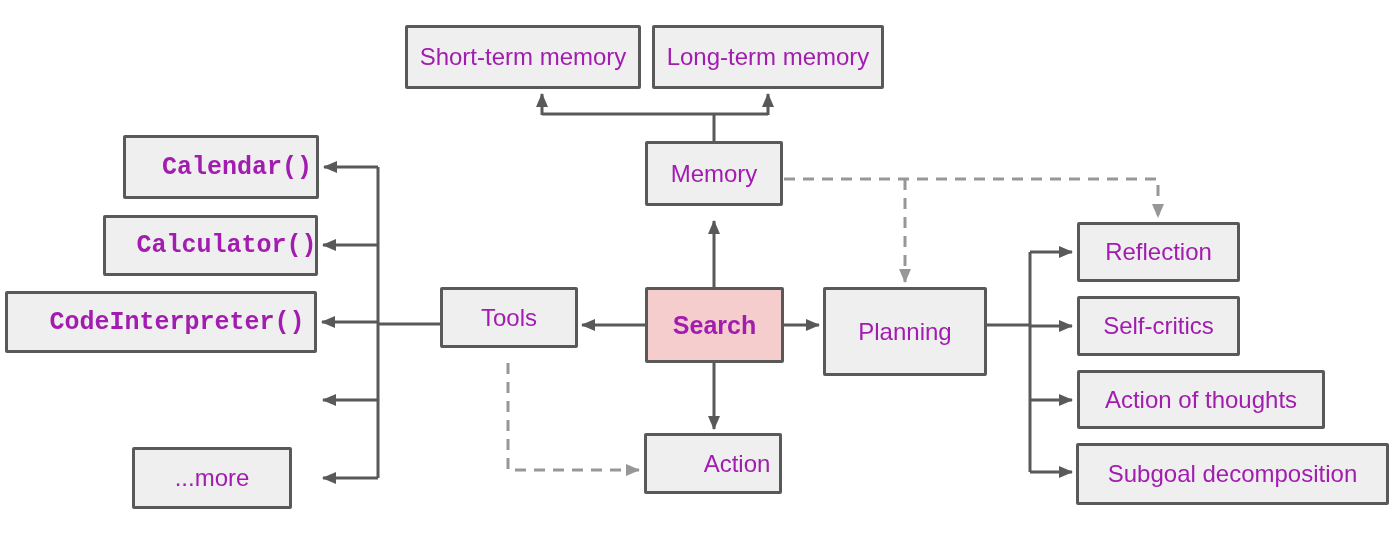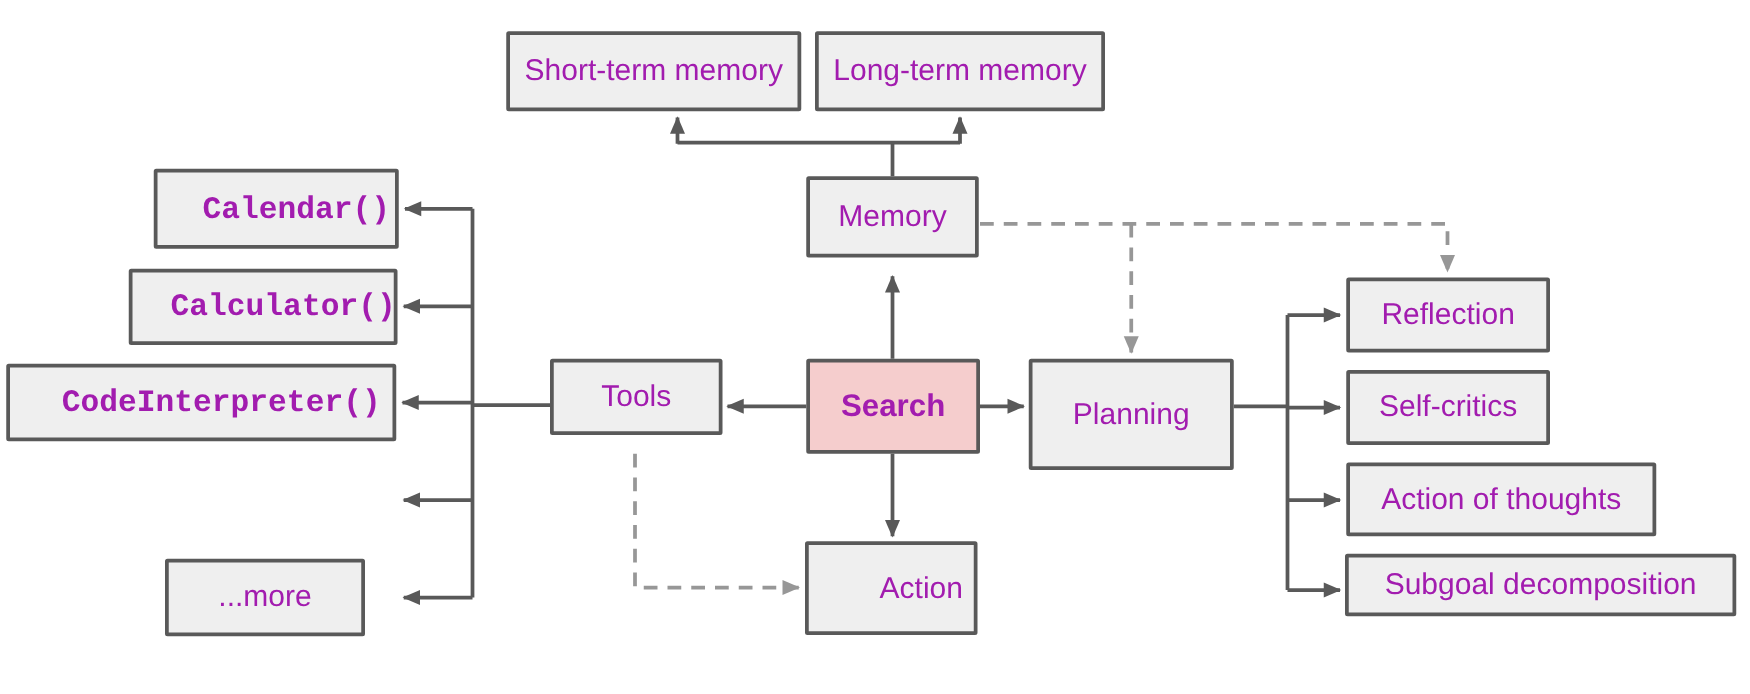--- a/index.html
+++ b/index.html
@@ -93,25 +93,25 @@
     </g>
   </svg>
 
   <div class="node" style="left:405px; top:25px; width:236px; height:64px;">Short-term memory</div>
   <div class="node" style="left:652px; top:25px; width:232px; height:64px;">Long-term memory</div>
   <div class="node" style="left:645px; top:141px; width:138px; height:65px;">Memory</div>
 
   <div class="node" style="left:440px; top:287px; width:138px; height:61px;">Tools</div>
   <div class="node agent" style="left:645px; top:287px; width:139px; height:76px;">Search</div>
   <div class="node" style="left:823px; top:287px; width:164px; height:89px;">Planning</div>
-  <div class="node" style="left:644px; top:433px; width:138px; height:75px;padding-left:48px;">Action</div>
+  <div class="node" style="left:644px; top:433px; width:138px; height:61px;padding-left:48px;">Action</div>
 
   <div class="node mono" style="left:123px; top:135px; width:196px; height:64px;">Calendar()</div>
   <div class="node mono" style="left:103px; top:215px; width:215px; height:61px;">Calculator()</div>
   <div class="node mono" style="left:5px; top:291px; width:312px; height:62px;">CodeInterpreter()</div>
   <div class="node" style="left:132px; top:447px; width:160px; height:62px;">...more</div>
 
   <div class="node" style="left:1077px; top:222px; width:163px; height:60px;text-align:center;">Reflection</div>
   <div class="node" style="left:1077px; top:296px; width:163px; height:60px;text-align:center;">Self-critics</div>
   <div class="node" style="left:1077px; top:370px; width:248px; height:59px;">Action of thoughts</div>
-  <div class="node" style="left:1076px; top:443px; width:313px; height:50px;">Subgoal decomposition</div>
+  <div class="node" style="left:1076px; top:443px; width:313px; height:62px;">Subgoal decomposition</div>
 
 </div>
 
 </body></html>

